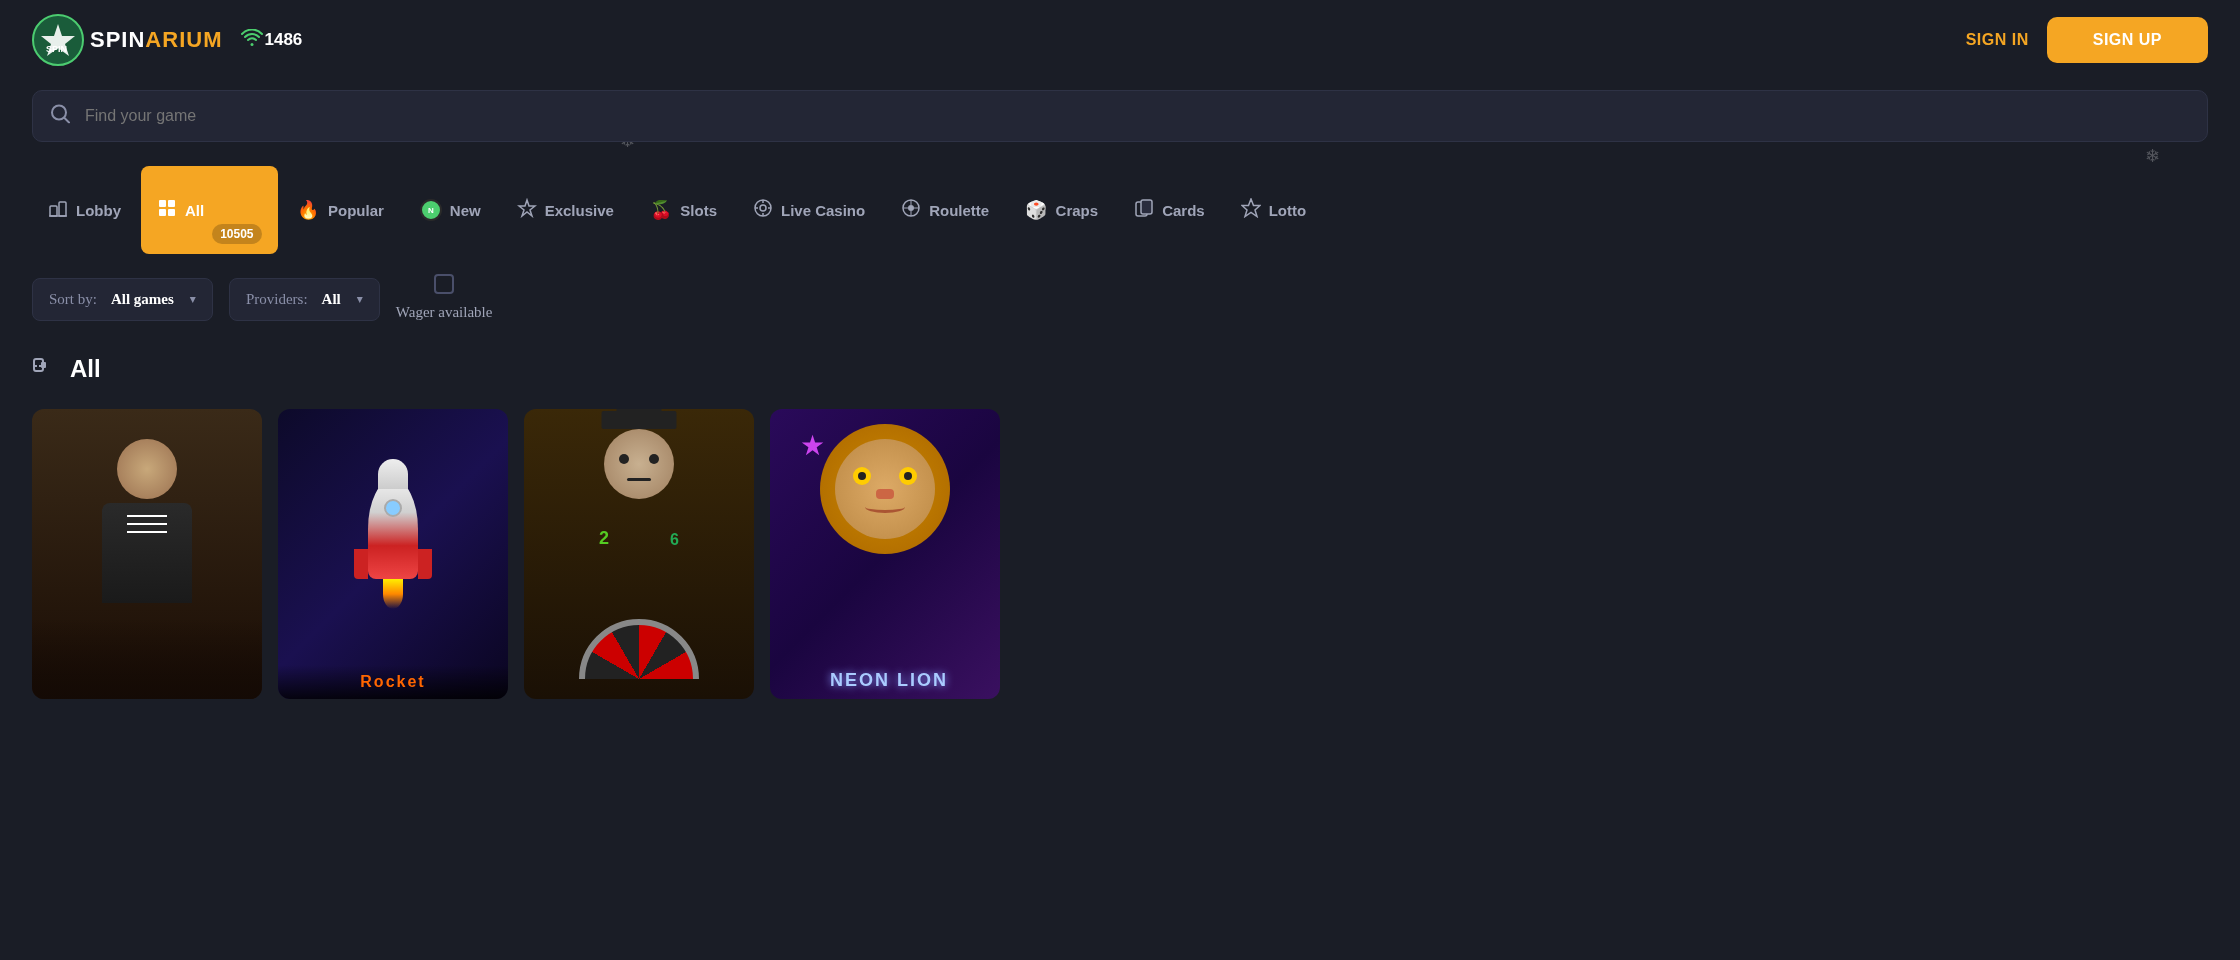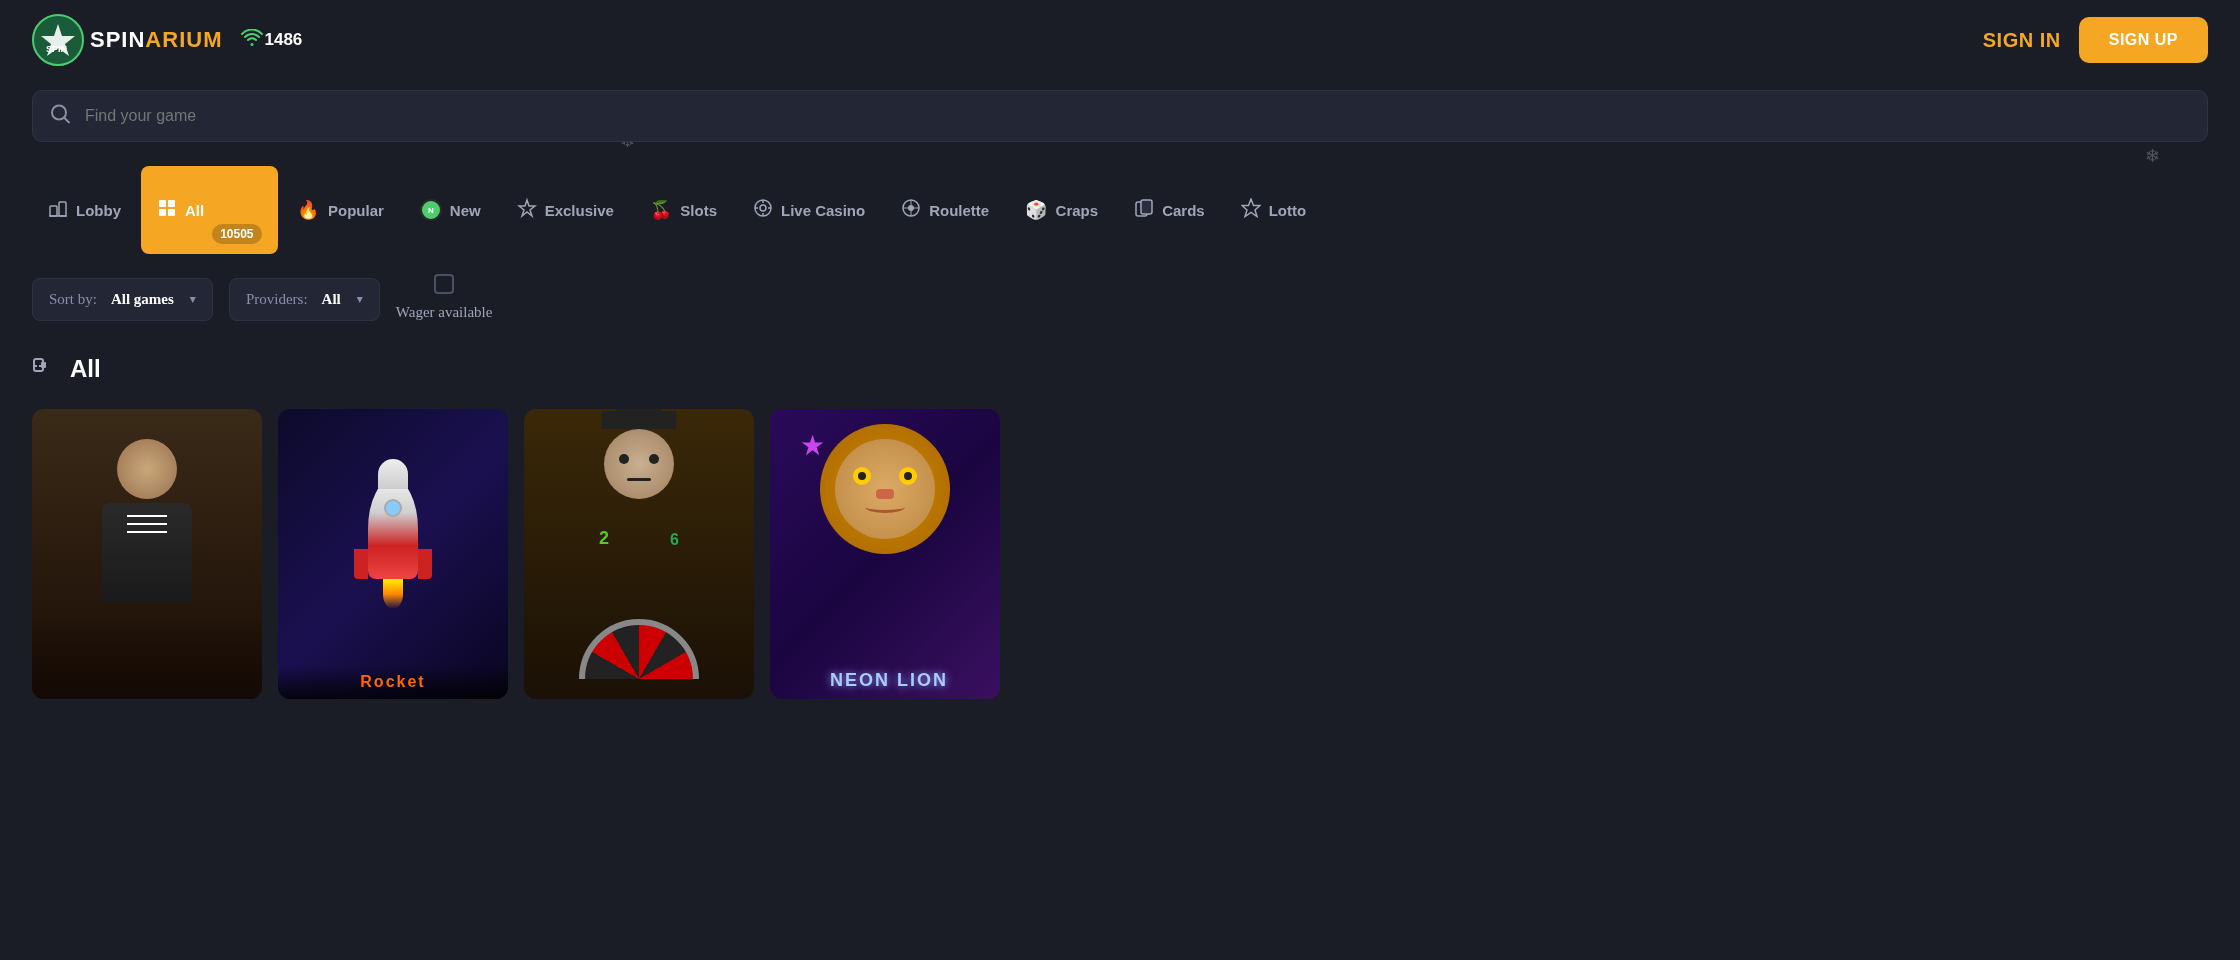--- a/index.html
+++ b/index.html
@@ -67,34 +67,34 @@
     .header-right {
       display: flex;
       align-items: center;
       gap: 18px;
     }
 
     .sign-in-btn {
       background: transparent;
       border: none;
       color: #f5a623;
-      font-size: 20px;
+      font-size: 16px;
       font-weight: 700;
       cursor: pointer;
       letter-spacing: 0.5px;
     }
 
     .sign-up-btn {
       background: #f5a623;
       border: none;
       color: #fff;
       font-size: 16px;
       font-weight: 800;
       cursor: pointer;
-      padding: 14px 30px;
+      padding: 14px 46px;
       border-radius: 10px;
       letter-spacing: 0.5px;
     }
 
     
     .search-container {
       margin: 10px 32px 16px 32px;
       position: relative;
     }
 

